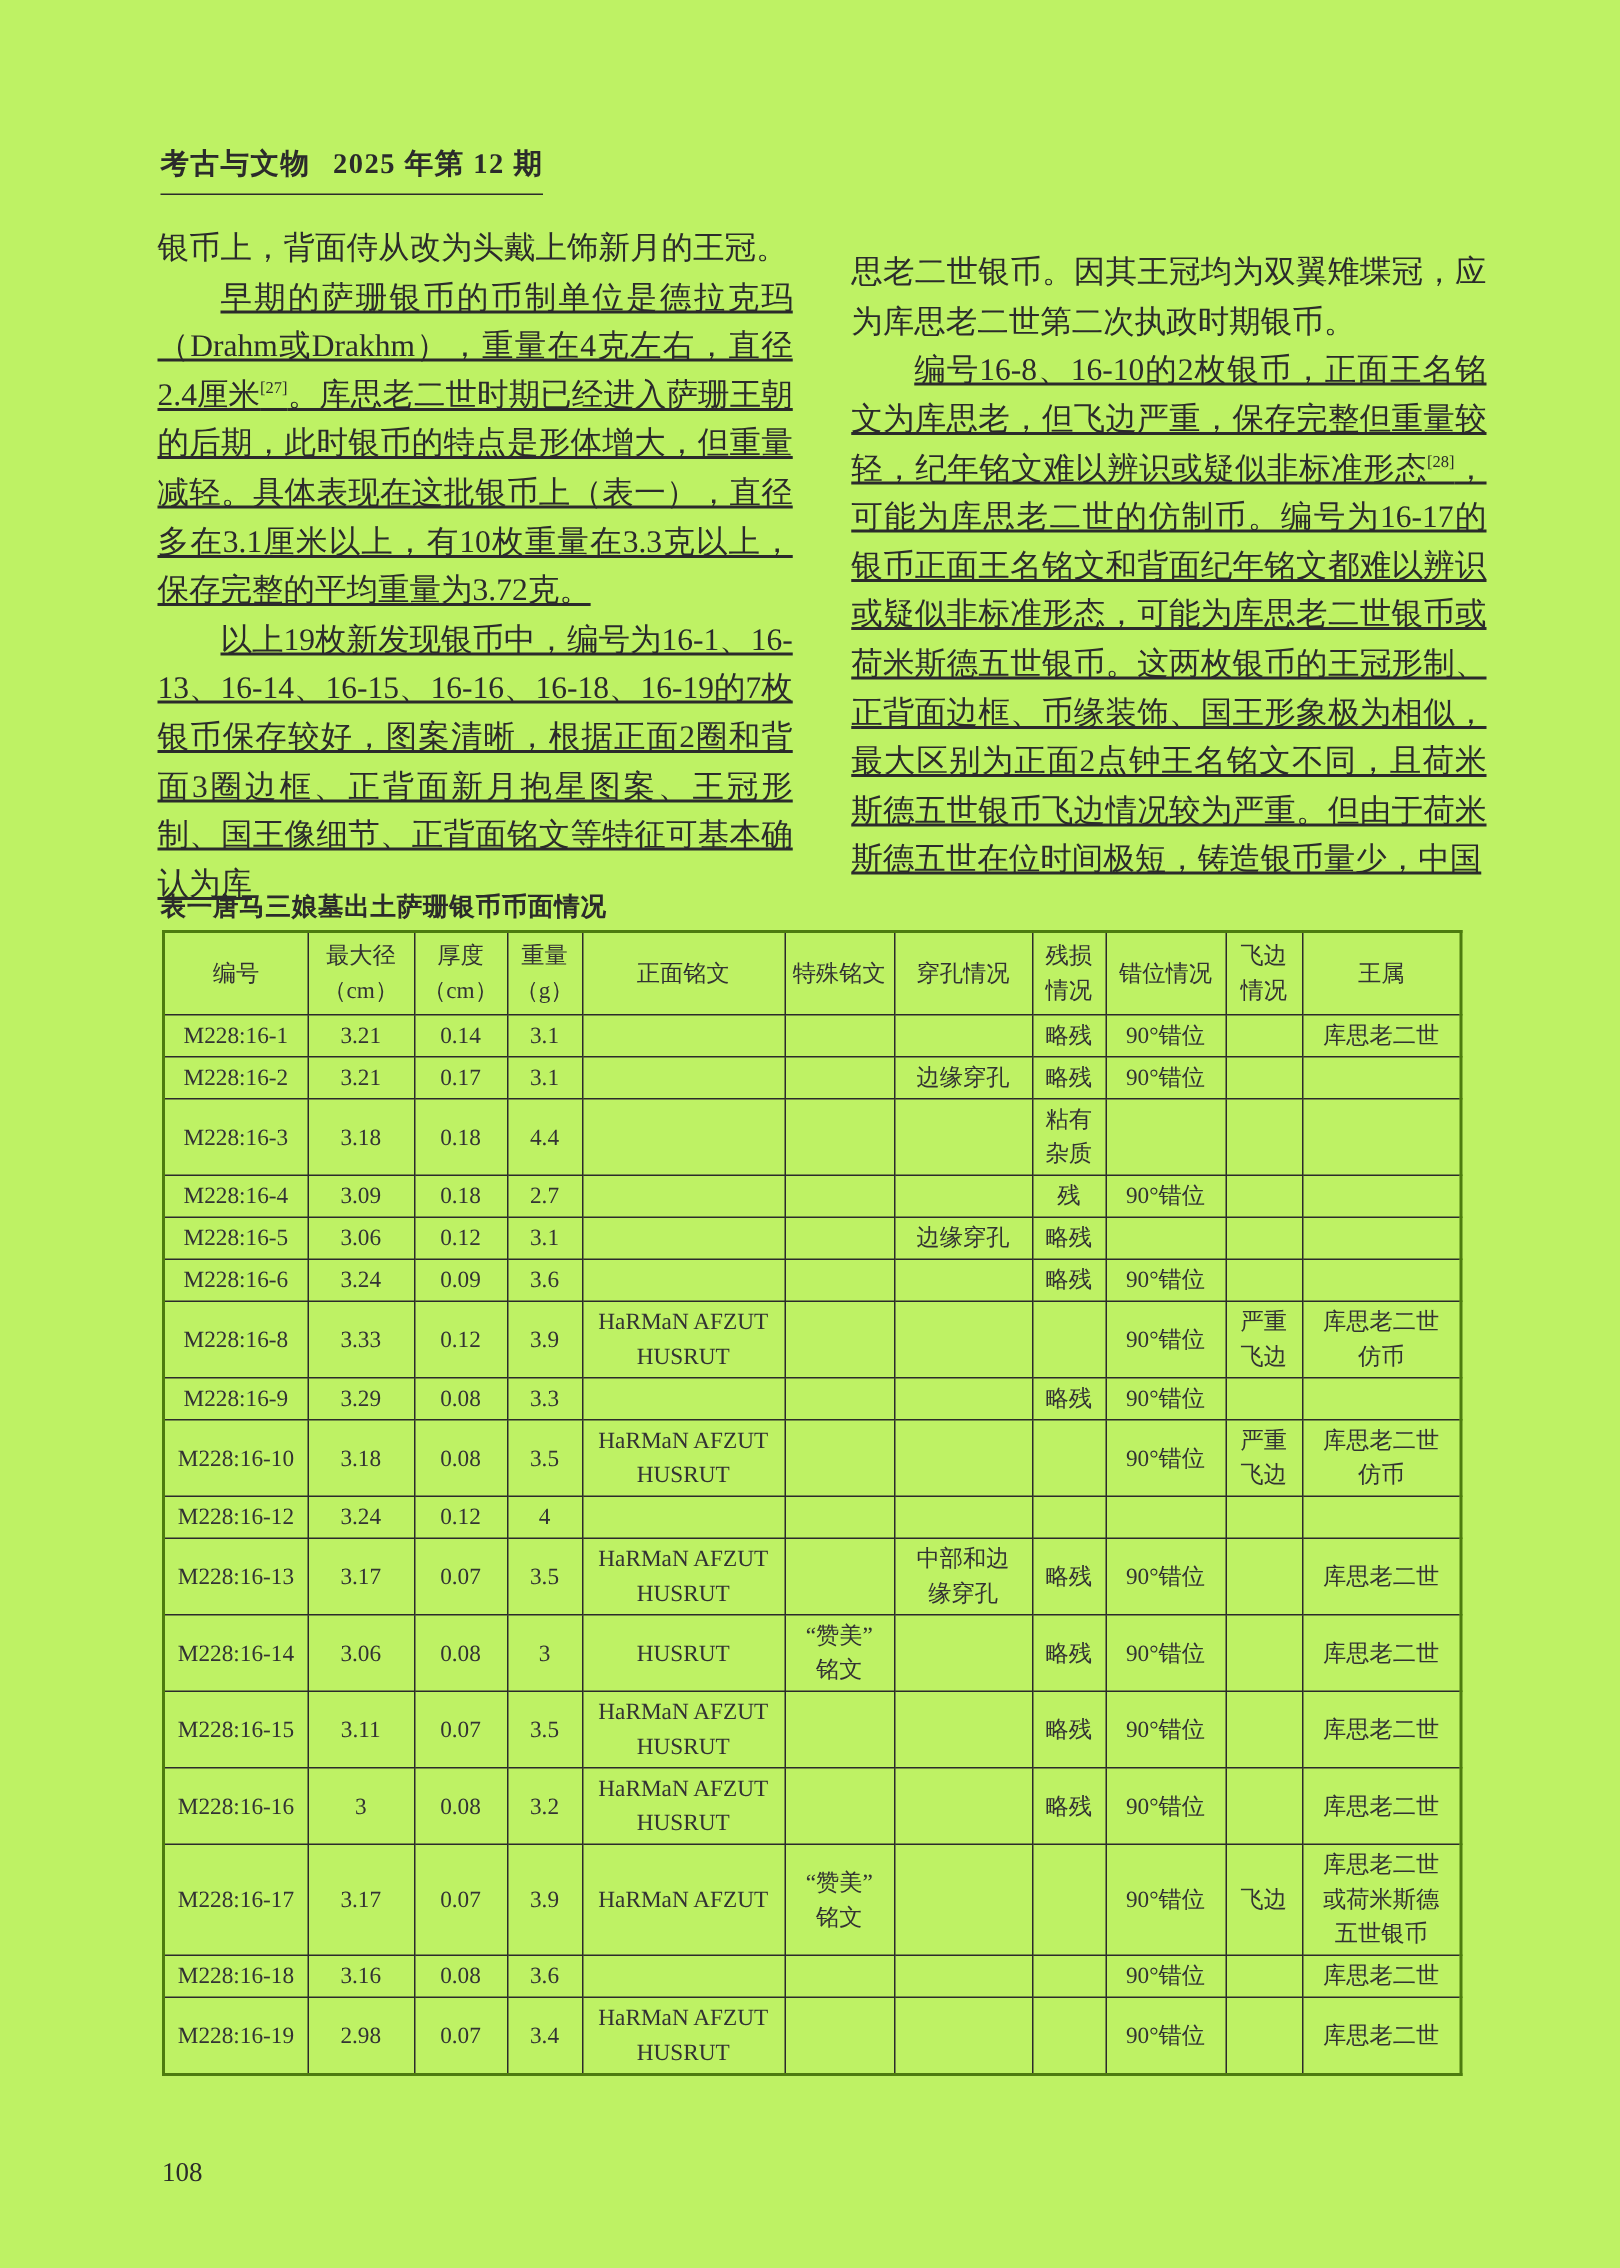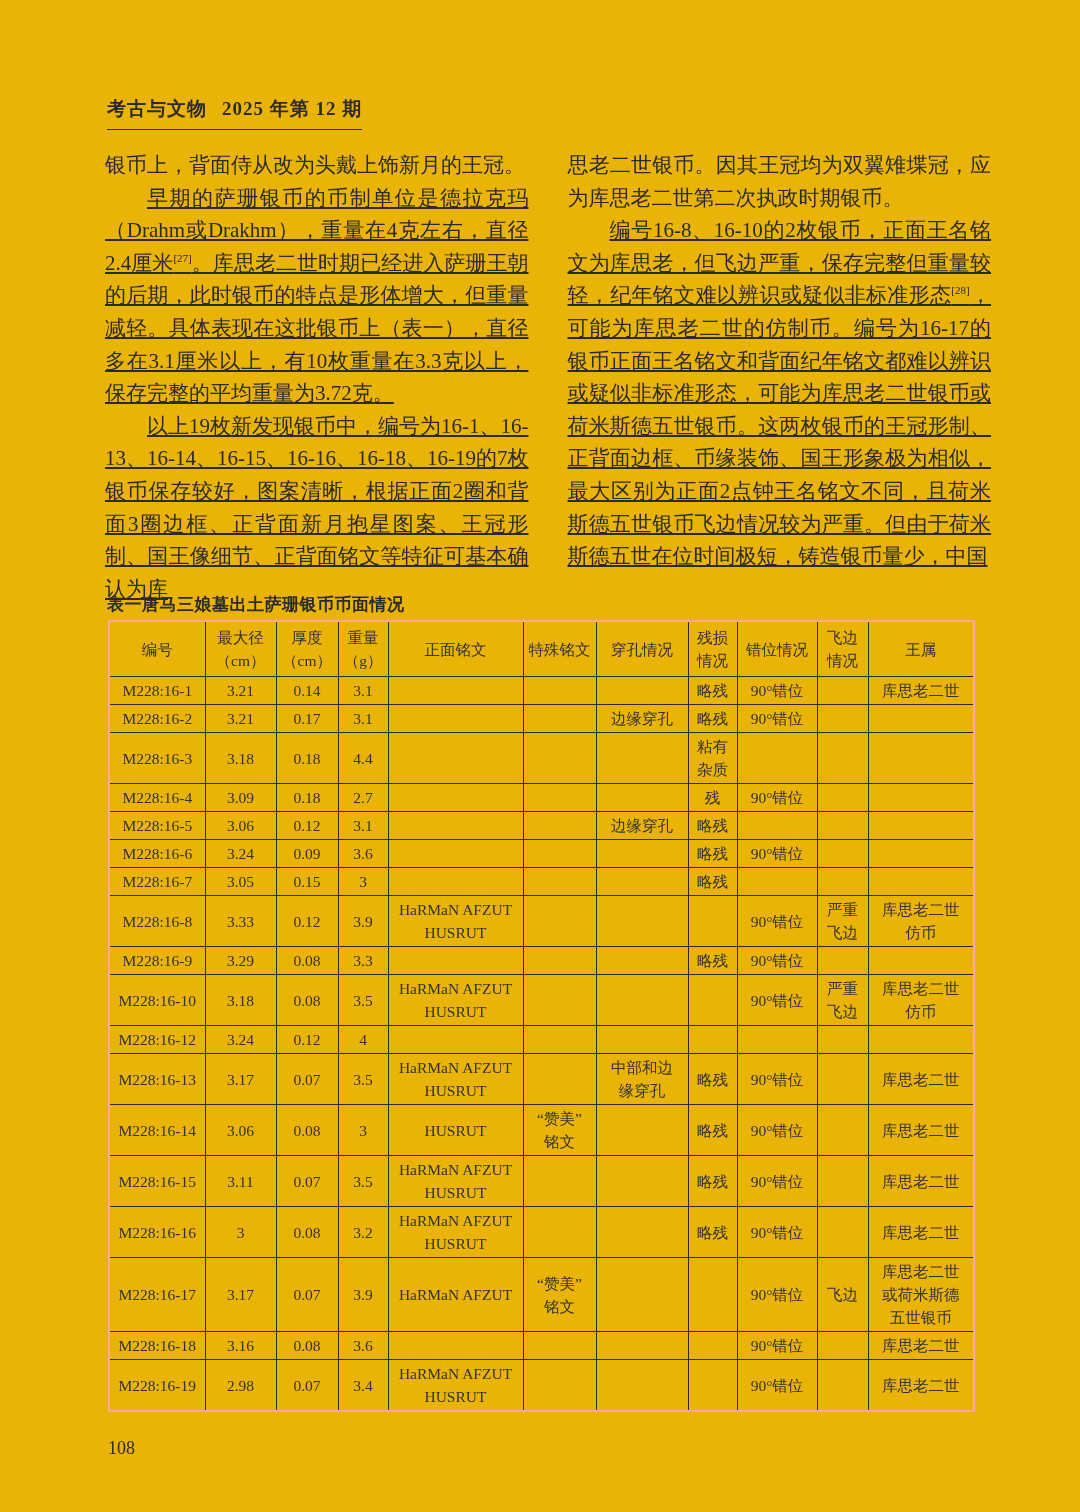--- a/index.html
+++ b/index.html
@@ -1,49 +1,49 @@
 <!DOCTYPE html>
 <html><head>
 <meta charset="utf-8">
 <style>
   html,body{margin:0;padding:0;background:#e8e8e8;}
   .page{
     position:relative;width:1080px;height:1512px;margin:0 auto;
-    background:#eab308;color:#2b2b2b;
+    background:#bef264;color:#2b2b2b;
     font-family:"Liberation Serif","DejaVu Serif",serif;
     overflow:hidden;
   }
   
   .running-head{
     position:absolute;left:107px;top:96px;
     font-size:19px;font-weight:bold;letter-spacing:1px;
     padding-bottom:7px;border-bottom:1.5px solid #2b2b2b;
   }
   .running-head .issue{margin-left:15px;}
   
   .body-columns{
     position:absolute;left:105px;top:149px;width:886px;
-    display:flex;gap:39px;
+    display:flex;gap:39px;align-items:center;
   }
   .col{width:430px;font-size:21px;line-height:32.6px;text-align:justify;}
   .para{margin:0;}
   .para.indent{text-indent:2em;text-decoration:underline;}
   sup{font-size:11px;line-height:0;vertical-align:super;}
   
   .table-caption{
     position:absolute;left:107px;top:593px;
     font-size:17px;font-weight:bold;letter-spacing:0.5px;
   }
   .table-caption .cap-label{}
   
   .coin-table{
     position:absolute;left:108px;top:620px;width:866px;
     border-collapse:collapse;table-layout:fixed;
     font-size:15.5px;color:#333;
-    border:2px solid #fca5a5;
+    border:2px solid #4d7c0f;
   }
   .coin-table th,.coin-table td{
     border:1px solid #2b2b2b;
     text-align:center;vertical-align:middle;
     padding:2px 1px;line-height:23px;
     font-weight:normal;white-space:pre-line;
     overflow:hidden;
   }
   .coin-table thead th{height:50px;}
   .coin-table tbody tr{height:27px;}
@@ -186,33 +186,20 @@
           <td>3.6</td>
           <td></td>
           <td></td>
           <td></td>
           <td>略残</td>
           <td>90°错位</td>
           <td></td>
           <td></td>
         </tr>
         <tr>
-          <td>M228:16-7</td>
-          <td>3.05</td>
-          <td>0.15</td>
-          <td>3</td>
-          <td></td>
-          <td></td>
-          <td></td>
-          <td>略残</td>
-          <td></td>
-          <td></td>
-          <td></td>
-        </tr>
-        <tr>
           <td>M228:16-8</td>
           <td>3.33</td>
           <td>0.12</td>
           <td>3.9</td>
           <td>HaRMaN AFZUT
 HUSRUT</td>
           <td></td>
           <td></td>
           <td></td>
           <td>90°错位</td>

